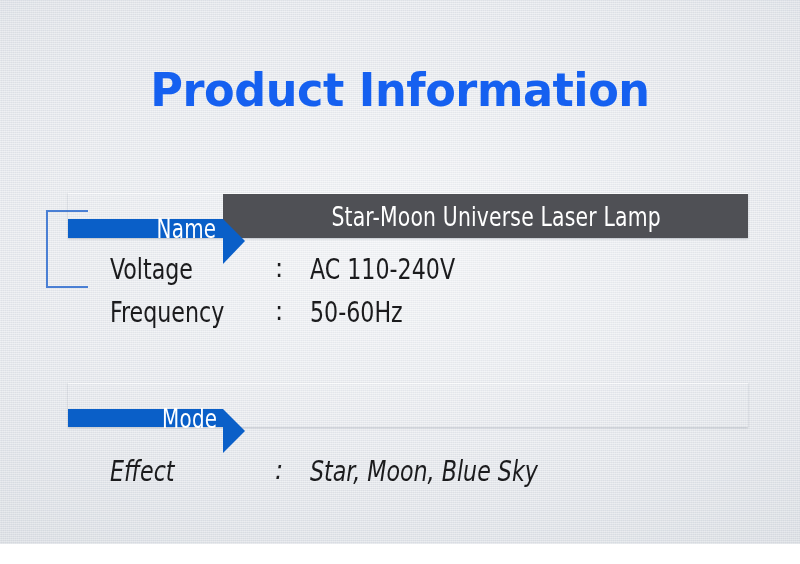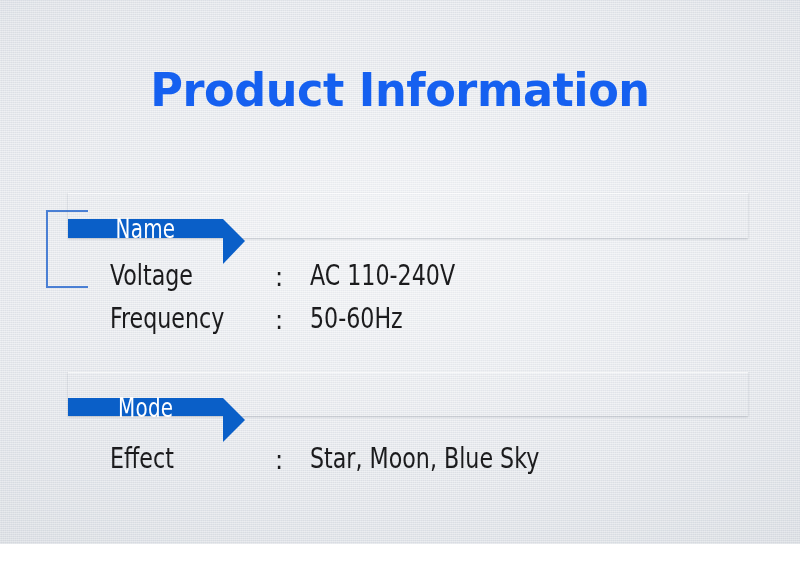--- a/index.html
+++ b/index.html
@@ -90,29 +90,29 @@
     left: 68px;
     width: 680px;
     height: 45px;
     display: flex;
     align-items: stretch;
     box-shadow: 0 1px 2px rgba(90,98,112,0.30);
     border-top: 1px solid rgba(255,255,255,0.65);
     box-sizing: border-box;
   }
   .spec-bar.row-name { top: 193px; }
-  .spec-bar.row-mode { top: 372px; height: 44px; }
+  .spec-bar.row-mode { top: 383px; height: 44px; }
 
   .bar-key {
     position: relative;
     flex: 0 0 155px;
     background: #0a5fc8;
     display: flex;
     align-items: center;
-    justify-content: center;
+    justify-content: flex-end;
     z-index: 2;
     margin-top: 25px;
   }
   .bar-key::after {
     content: "";
     position: absolute;
     right: -22px;
     top: 0;
     width: 0;
     height: 0;
@@ -151,26 +151,26 @@
     letter-spacing: 0.2px;
   }
 
   
   .detail-row {
     position: absolute;
     left: 110px;
     width: 620px;
     height: 40px;
     display: flex;
-    align-items: flex-end;
+    align-items: flex-start;
     color: #1b1b1d;
   }
   .detail-row.row-voltage   { top: 252px; }
   .detail-row.row-frequency { top: 295px; }
-  .detail-row.row-effect    { top: 435px; }
+  .detail-row.row-effect    { top: 454px; font-style: italic; }
 
   .detail-label {
     flex: 0 0 165px;
     font-family: "DejaVu Sans Condensed", "Liberation Sans Narrow", "Liberation Sans", sans-serif;
     font-size: 29px;
     transform: scaleX(0.85);
     transform-origin: left center;
     white-space: nowrap;
   }
   .detail-sep {
@@ -201,20 +201,23 @@
   <div id="bracket">
     <div class="seg-top"></div>
     <div class="seg-left"></div>
     <div class="seg-bottom"></div>
   </div>
 
   <div class="spec-bar row-name">
     <div class="bar-key">
       <span class="bar-key-label">Name</span>
     </div>
+    <div class="bar-value">
+      <span class="bar-value-label">Star-Moon Universe Laser Lamp</span>
+    </div>
   </div>
 
   <div class="detail-row row-voltage">
     <span class="detail-label">Voltage</span>
     <span class="detail-sep">:</span>
     <span class="detail-value">AC 110-240V</span>
   </div>
 
   <div class="detail-row row-frequency">
     <span class="detail-label">Frequency</span>

